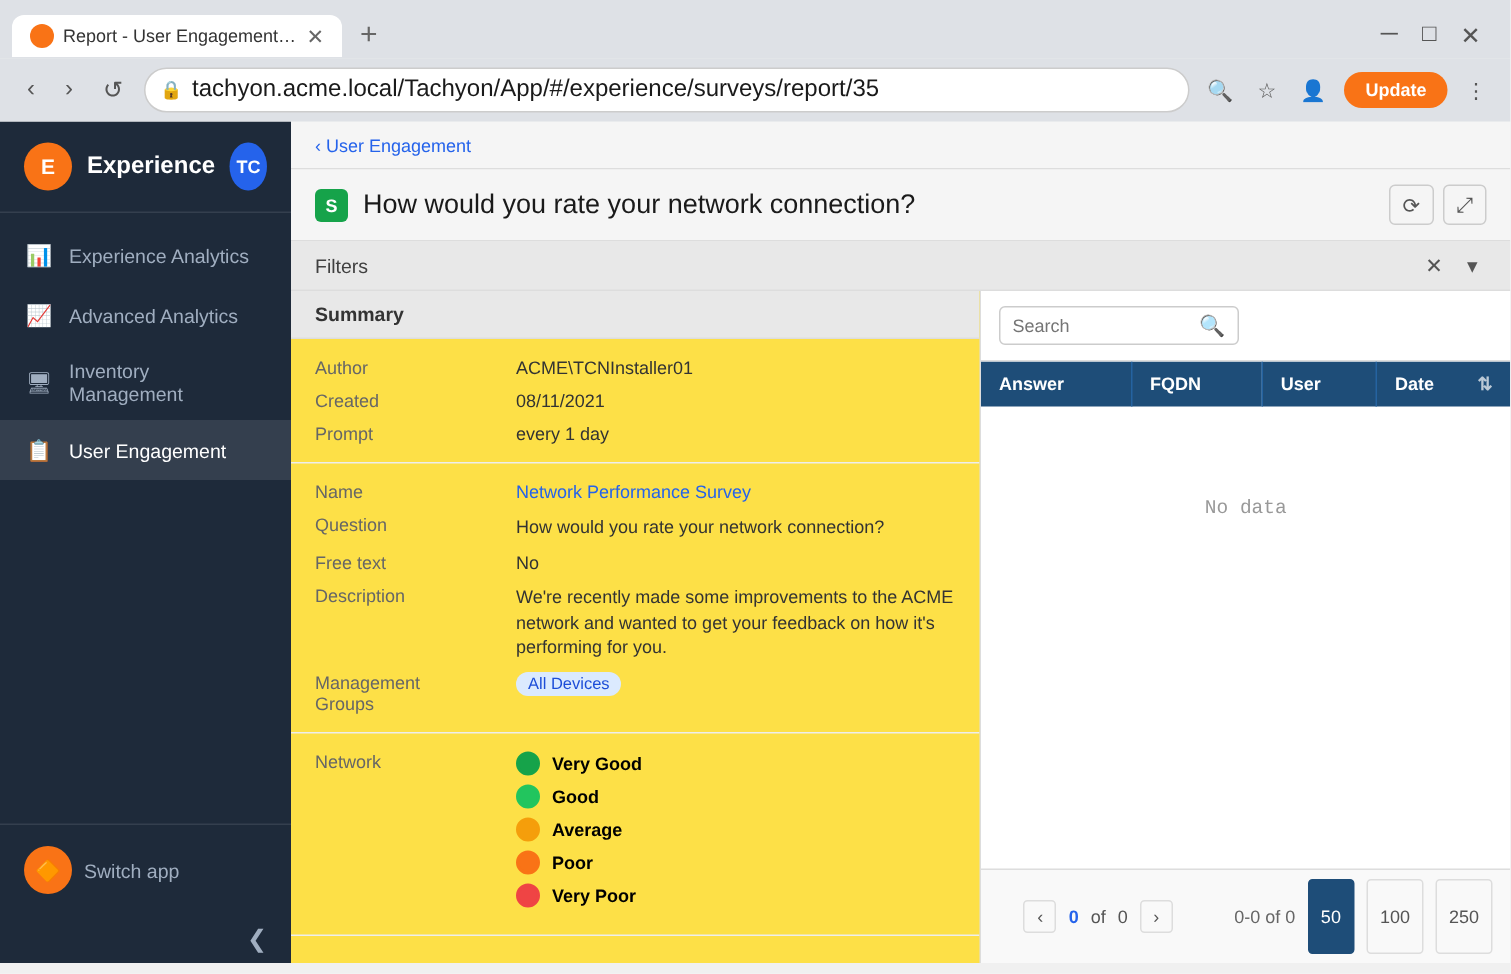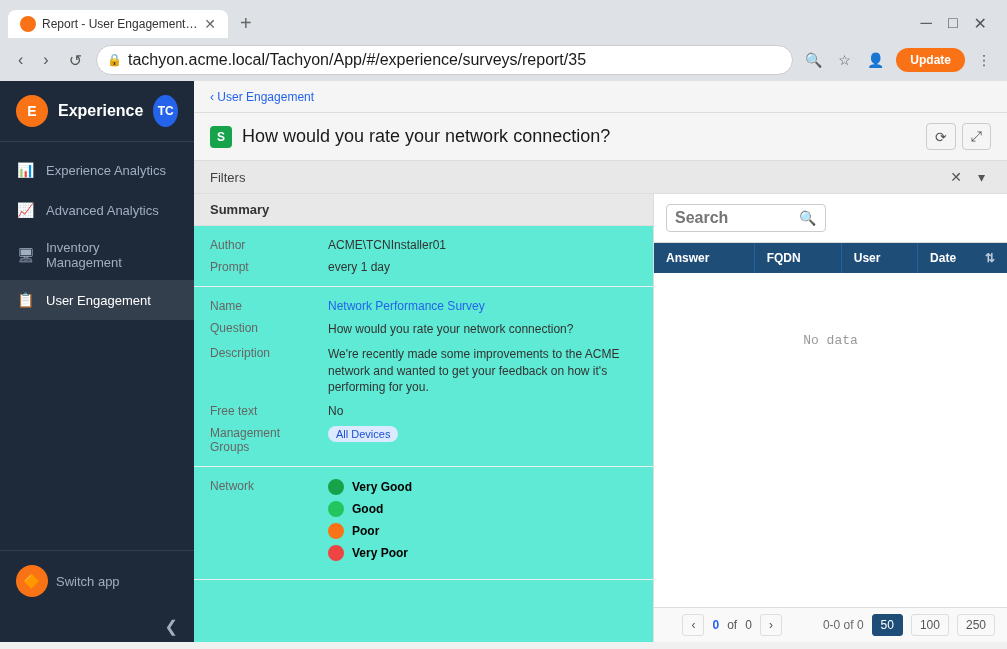--- a/index.html
+++ b/index.html
@@ -56,62 +56,62 @@
     
     .filters-bar { background: #e8e8e8; padding: 6px 16px; border-bottom: 1px solid #ddd; display: flex; align-items: center; justify-content: space-between; }
     .filters-label { font-size: 13px; color: #404040; }
     .filters-actions { display: flex; gap: 4px; }
     .filter-btn { background: none; border: none; cursor: pointer; color: #555; font-size: 14px; padding: 2px 6px; }
 
     
     .content-area { display: flex; flex: 1; overflow: hidden; }
 
     
-    .summary-panel { width: 460px; border-right: 1px solid #ddd; background: #5eead4; display: flex; flex-direction: column; overflow-y: auto; flex-shrink: 0; }
+    .summary-panel { width: 460px; border-right: 1px solid #ddd; background: #fde047; display: flex; flex-direction: column; overflow-y: auto; flex-shrink: 0; }
     .summary-header { background: #e8e8e8; padding: 8px 16px; font-size: 13px; font-weight: 600; color: #333; border-bottom: 1px solid #ddd; }
     .summary-body { padding: 0; }
     .summary-section { padding: 12px 16px; border-bottom: 1px solid #eee; }
-    .summary-row { display: grid; grid-template-columns: 110px 1fr; gap: 8px; margin-bottom: 8px; }
+    .summary-row { display: grid; grid-template-columns: 110px 1fr; gap: 24px; margin-bottom: 8px; }
     .summary-row:last-child { margin-bottom: 0; }
     .summary-key { color: #666; font-size: 12px; }
     .summary-value { color: #333; font-size: 12px; }
     .summary-value.link { color: #2563eb; }
     .summary-value.multiline { line-height: 1.4; }
     .tag { background: #dbeafe; color: #1d4ed8; padding: 2px 8px; border-radius: 10px; font-size: 11px; display: inline-block; }
     .choices-list { list-style: none; font-weight: bold; }
     .choice-item { display: flex; align-items: center; gap: 8px; margin-bottom: 6px; font-size: 12px; }
     .choice-dot { width: 16px; height: 16px; border-radius: 50%; border: 2px solid; display: flex; align-items: center; justify-content: center; flex-shrink: 0; }
     .dot-very-good { border-color: #16a34a; background: #16a34a; }
     .dot-good { border-color: #22c55e; background: #22c55e; }
     .dot-average { border-color: #f59e0b; background: #f59e0b; }
     .dot-poor { border-color: #f97316; background: #f97316; }
     .dot-very-poor { border-color: #ef4444; background: #ef4444; }
 
     
     .data-panel { flex: 1; display: flex; flex-direction: column; background: #fff; }
     .search-bar { padding: 10px 12px; border-bottom: 1px solid #ddd; }
     .search-input-wrap { display: flex; align-items: center; border: 1px solid #ccc; border-radius: 4px; padding: 4px 8px; width: 160px; gap: 6px; }
-    .search-input { border: none; outline: none; font-size: 16px; color: #701a75; width: 100%; font-weight: bold; }
+    .search-input { border: none; outline: none; font-size: 12px; color: #701a75; width: 100%; }
     .search-icon-svg { color: #888; font-size: 14px; }
 
     
     .data-table { width: 100%; border-collapse: collapse; flex: 1; }
     .table-header { background: #1e4d78; }
     .th { color: #fff; font-size: 12px; font-weight: 600; padding: 8px 12px; text-align: left; border-right: 1px solid #2563a0; }
     .th:last-child { border-right: none; }
     .sort-icon { float: right; opacity: 0.7; }
     .no-data { text-align: center; color: #999; font-size: 13px; padding: 60px; font-family: Liberation Mono, monospace; }
     .table-wrap { flex: 1; overflow: hidden; }
 
     
     .pagination-bar { display: flex; align-items: center; justify-content: flex-end; padding: 6px 12px; border-top: 1px solid #ddd; gap: 8px; background: #f9f9f9; }
     .page-nav-btn { background: none; border: 1px solid #ddd; border-radius: 3px; padding: 3px 8px; cursor: pointer; font-size: 12px; color: #555; }
     .page-info { color: #555; font-size: 12px; }
     .page-num { color: #2563eb; font-weight: 600; font-size: 12px; }
-    .page-size-btn { border: 1px solid #ddd; background: none; border-radius: 3px; padding: 3px 8px; font-size: 12px; cursor: pointer; color: #555; }
+    .page-size-btn { border: 1px solid #ddd; background: none; border-radius: 3px; padding: 17px 8px; font-size: 12px; cursor: pointer; color: #555; }
     .page-size-btn.active { background: #1e4d78; color: #fff; border-color: #1e4d78; }
     .record-info { color: #666; font-size: 12px; margin-left: 33px; }
 
     .browser-top { position: relative; }
   </style>
 </head>
 <body>
 
 <div class="browser-top">
   <div class="tab-bar">
@@ -208,57 +208,65 @@
 
       <div class="summary-panel">
         <div class="summary-header">Summary</div>
         <div class="summary-body">
           <div class="summary-section">
             <div class="summary-row">
               <span class="summary-key">Author</span>
               <span class="summary-value">ACME\TCNInstaller01</span>
             </div>
             <div class="summary-row">
+              <span class="summary-key">Created</span>
+              <span class="summary-value">08/11/2021</span>
+            </div>
+            <div class="summary-row">
               <span class="summary-key">Prompt</span>
               <span class="summary-value">every 1 day</span>
             </div>
           </div>
           <div class="summary-section">
             <div class="summary-row">
               <span class="summary-key">Name</span>
               <span class="summary-value link">Network Performance Survey</span>
             </div>
             <div class="summary-row">
               <span class="summary-key">Question</span>
               <span class="summary-value multiline">How would you rate your network connection?</span>
             </div>
             <div class="summary-row">
+              <span class="summary-key">Free text</span>
+              <span class="summary-value">No</span>
+            </div>
+            <div class="summary-row">
               <span class="summary-key">Description</span>
               <span class="summary-value multiline">We're recently made some improvements to the ACME network and wanted to get your feedback on how it's performing for you.</span>
             </div>
             <div class="summary-row">
-              <span class="summary-key">Free text</span>
-              <span class="summary-value">No</span>
-            </div>
-            <div class="summary-row">
               <span class="summary-key">Management Groups</span>
               <span class="summary-value"><span class="tag">All Devices</span></span>
             </div>
           </div>
           <div class="summary-section">
             <div class="summary-row">
               <span class="summary-key">Network</span>
               <ul class="choices-list">
                 <li class="choice-item">
                   <div class="choice-dot dot-very-good"></div>
                   <span>Very Good</span>
                 </li>
                 <li class="choice-item">
                   <div class="choice-dot dot-good"></div>
                   <span>Good</span>
+                </li>
+                <li class="choice-item">
+                  <div class="choice-dot dot-average"></div>
+                  <span>Average</span>
                 </li>
                 <li class="choice-item">
                   <div class="choice-dot dot-poor"></div>
                   <span>Poor</span>
                 </li>
                 <li class="choice-item">
                   <div class="choice-dot dot-very-poor"></div>
                   <span>Very Poor</span>
                 </li>
               </ul>

